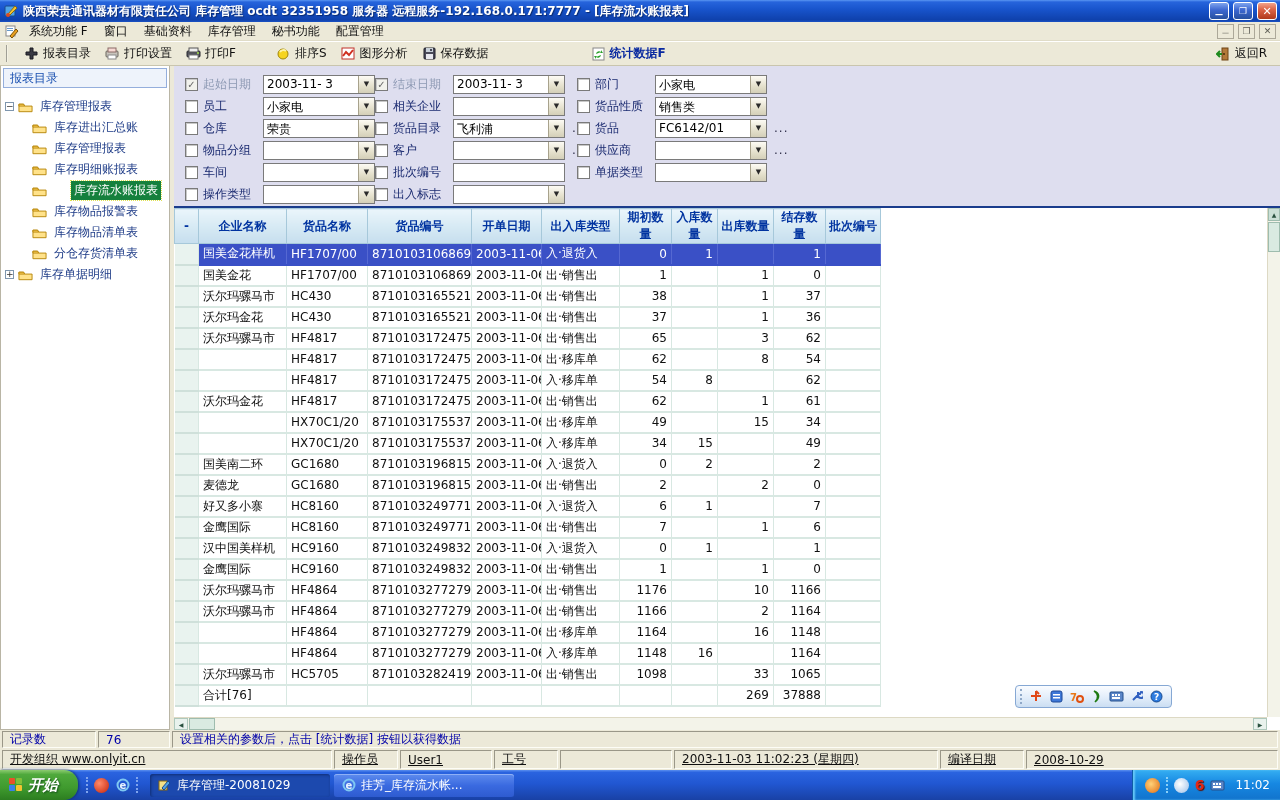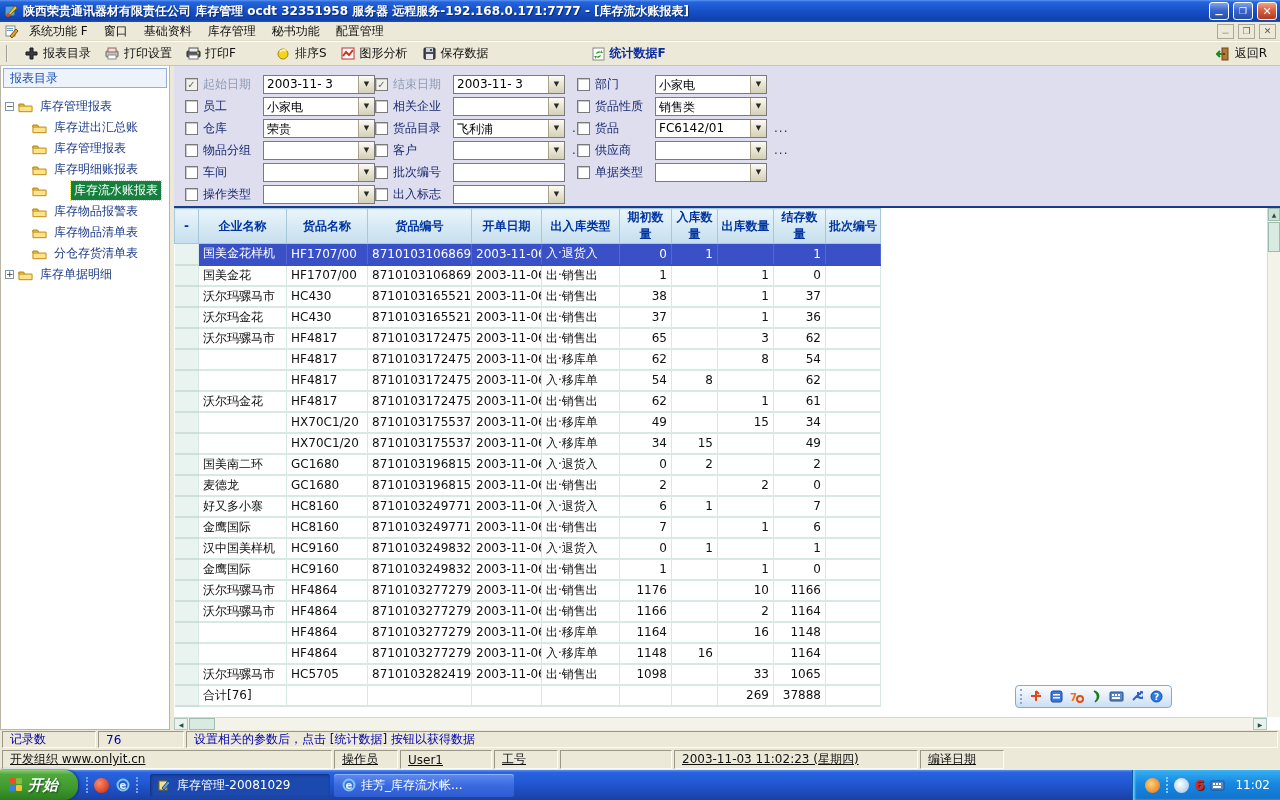--- a/index.html
+++ b/index.html
@@ -878,31 +878,32 @@
                 <text x="4" y="10" font-size="9" font-weight="bold" fill="#FFF">?</text>
               </svg>
             </span>
           </div>
       </div>
     </div>
   </div>
 
   <div class="status1" id="status1">
       <div class="scell" style="width: 94px;">记录数</div>
-      <div class="scell" style="width: 86px;">76</div>
+      <div class="scell" style="width: 72px;">76</div>
       <div class="scell grow">设置相关的参数后，点击 [统计数据] 按钮以获得数据</div>
     </div>
   <div class="status2" id="status2">
       <div class="scell" style="width: 330px;">开发组织 www.onlyit.cn</div>
       <div class="scell" style="width: 64px;">操作员</div>
       <div class="scell" style="width: 92px;">User1</div>
       <div class="scell" style="width: 64px;">工号</div>
       <div class="scell" style="width: 112px;"></div>
-      <div class="scell" style="width: 244px;">2003-11-03 11:02:23  (星期四)</div>
+      <div class="scell" style="width: 264px;">2003-11-03 11:02:23  (星期四)</div>
       <div class="scell" style="width: 84px;">编译日期</div>
+      <div class="scell grow">2008-10-29</div>
     </div>
 
   <div class="taskbar" id="taskbar">
       <div class="start">
         <span class="flag">
           <i style="background: rgb(232, 80, 42);"></i>
           <i style="background: rgb(127, 191, 58);"></i>
           <i style="background: rgb(58, 128, 232);"></i>
           <i style="background: rgb(244, 196, 49);"></i>
         </span>

